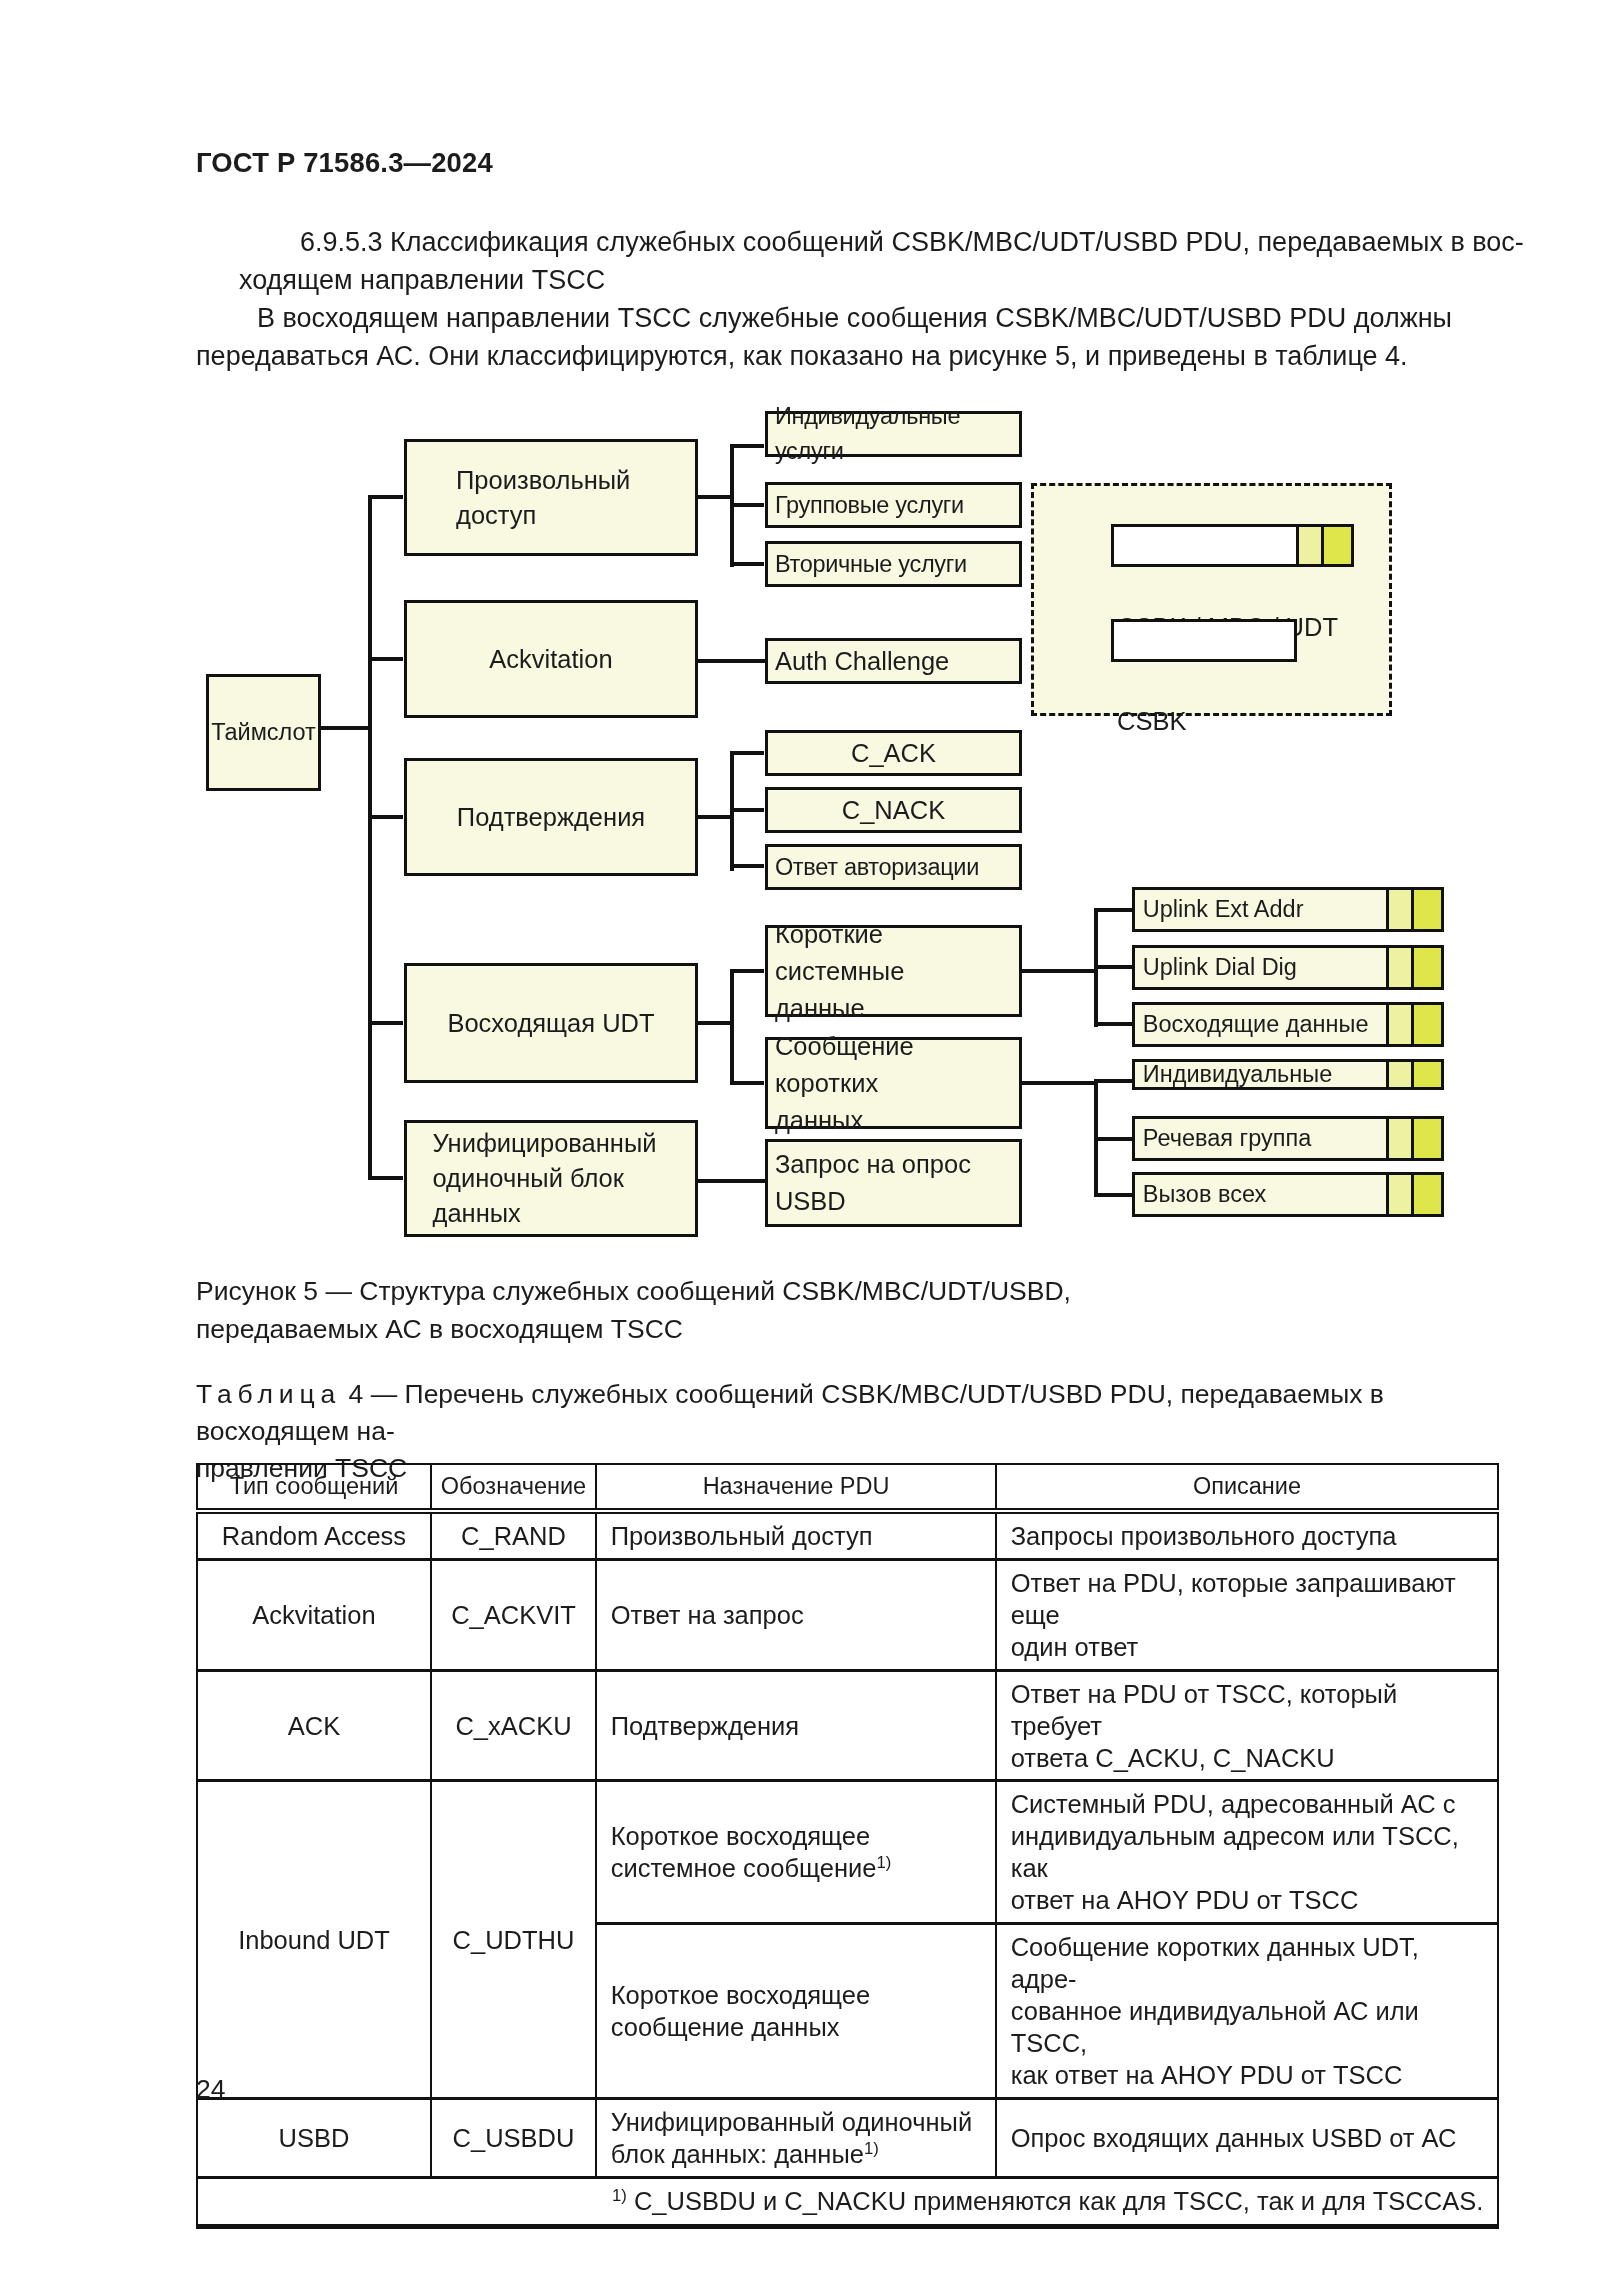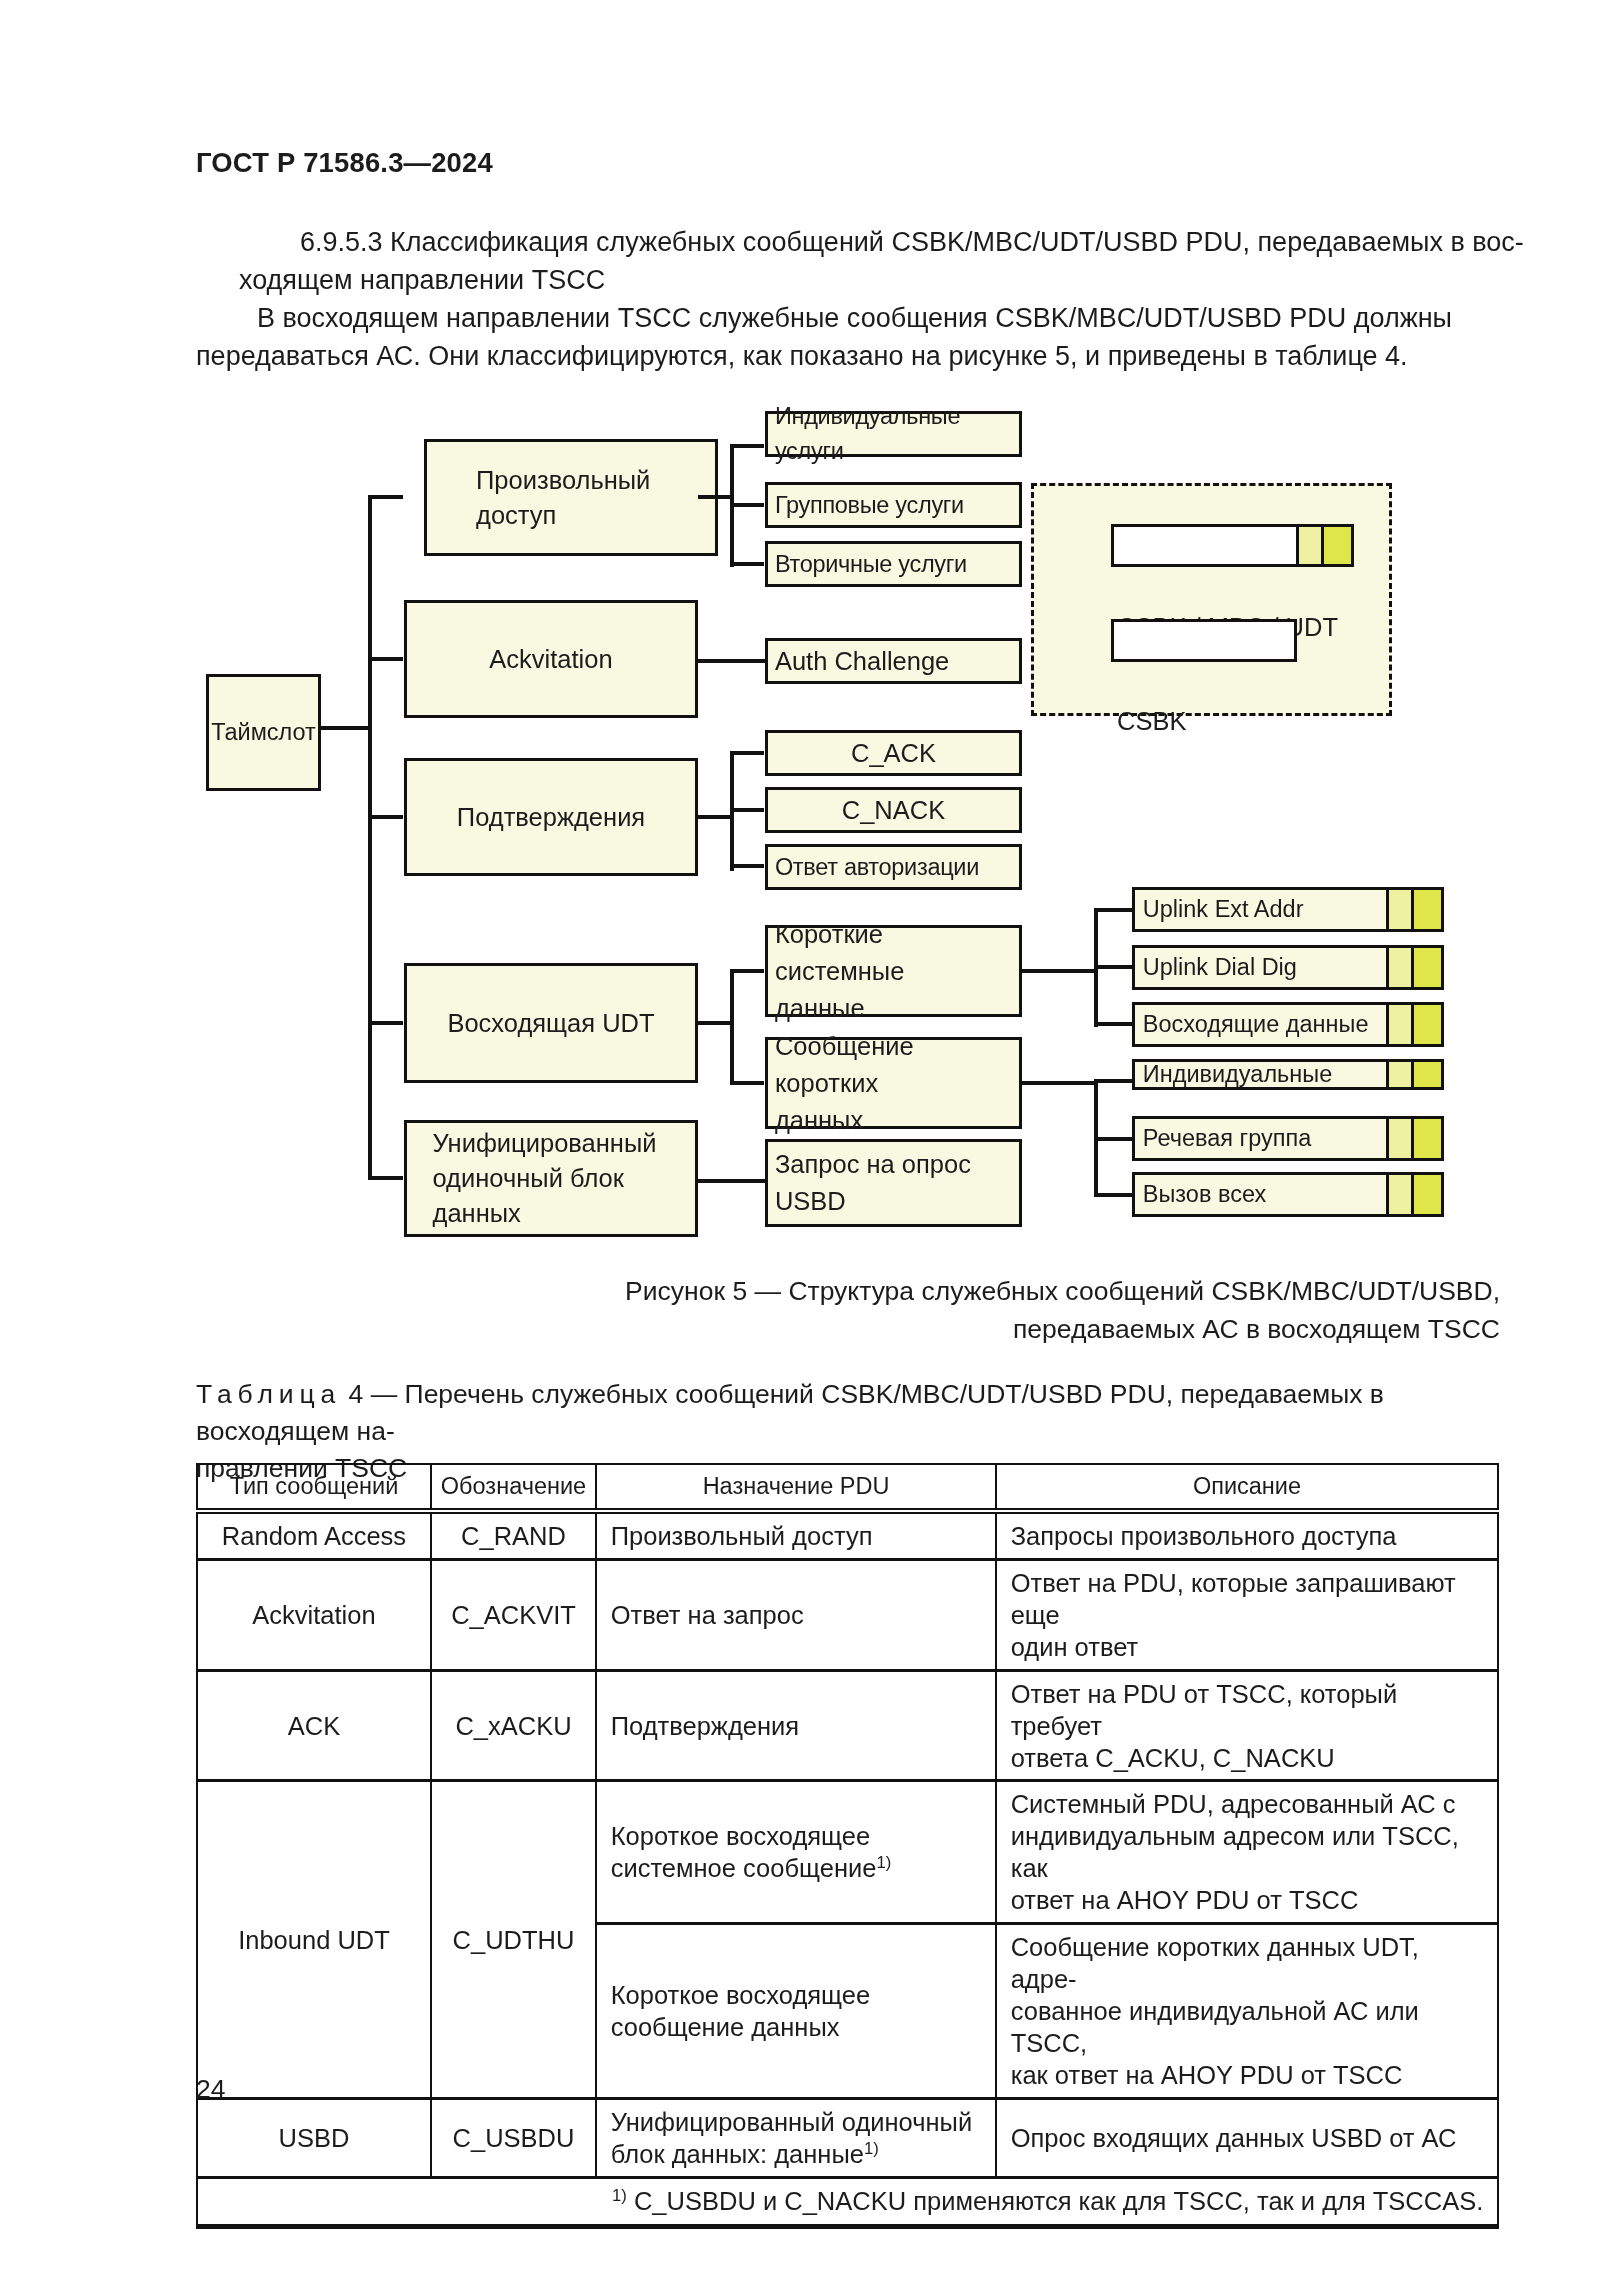--- a/index.html
+++ b/index.html
@@ -7,34 +7,34 @@
         font-family:"Liberation Sans", sans-serif;color:#1c1c1c;overflow:hidden;}
   .pre{white-space:pre-line;}
   .doc-header{position:absolute;left:196px;top:147px;font-size:27.4px;font-weight:bold;letter-spacing:0.2px;}
   .para{position:absolute;left:196px;width:1304px;font-size:27px;line-height:38px;text-indent:61px;}
   
   .bx{position:absolute;box-sizing:border-box;border:3.9px solid #111;background:#f9f8e0;
       display:flex;align-items:center;font-size:25.5px;line-height:35px;}
   .bx .pre{display:block;}
   .ctr{justify-content:center;text-align:center;}
   .lft{justify-content:flex-start;text-align:left;padding-left:6.9px;}
-  .pad50{padding-left:49px;margin-left:20px;}
+  .pad50{padding-left:49px;}
   .pad26{padding-left:25.5px;}
   .small3{font-size:23.5px;letter-spacing:-0.3px;}
   .ln{position:absolute;background:#111;}
   .b4x{padding:0;align-items:stretch;font-size:23.5px;}
   .b4x .lbl{flex:1;display:flex;align-items:center;padding-left:7.8px;}
   .sq{box-sizing:border-box;border-left:3.9px solid #111;}
   .sqp{width:25.5px;background:#eff1a2;}
   .sqb{width:30px;background:#dfe64a;}
   .legend{position:absolute;box-sizing:border-box;border:3.9px dashed #111;background:#f9f8e0;}
   .lbar{position:absolute;box-sizing:border-box;border:3.9px solid #111;background:#ffffff;display:flex;align-items:stretch;}
   .lbar .lbl{flex:1;}
   .leg-label{position:absolute;font-size:25.5px;margin-top:37px;}
-  .fig-caption{position:absolute;left:196px;top:1272px;width:1304px;text-align:right;
+  .fig-caption{position:absolute;left:196px;top:1272px;width:1304px;text-align:left;
                font-size:26.5px;line-height:38px;}
   
   .tbl-title{position:absolute;left:196px;top:1376px;width:1304px;font-size:26.5px;line-height:37px;}
   .lsp{letter-spacing:5.9px;}
   table.gost{position:absolute;left:196px;top:1463px;width:1301px;border-collapse:collapse;
              table-layout:fixed;border:2.9px solid #111;border-bottom-width:5.9px;}
   table.gost th{border:2px solid #111;border-bottom:6.9px double #111;font-size:23.5px;font-weight:normal;
                 padding:8.8px 5.9px;line-height:25.5px;text-align:center;vertical-align:middle;}
   table.gost td{border:2px solid #111;border-top-width:3.9px;border-bottom-width:3.9px;
                 font-size:25.5px;line-height:32px;padding:5.9px 13.7px;vertical-align:middle;}

